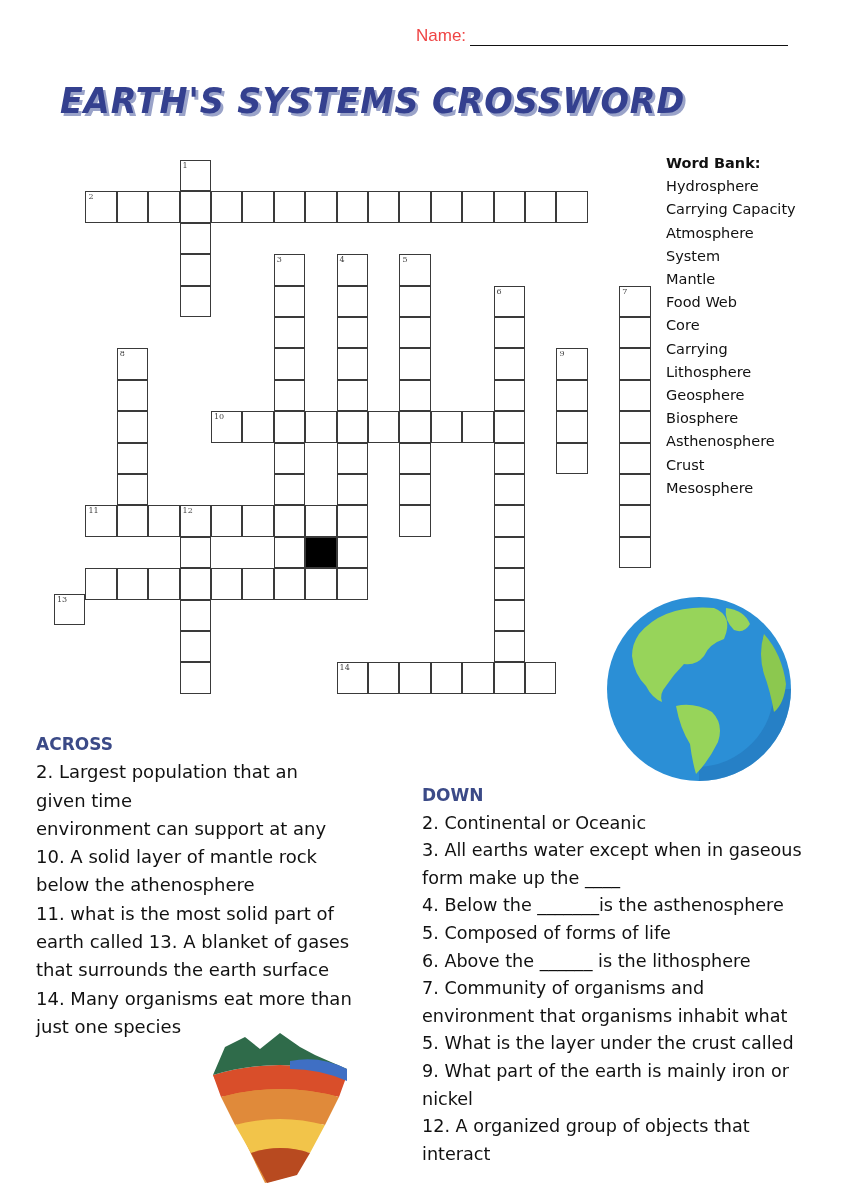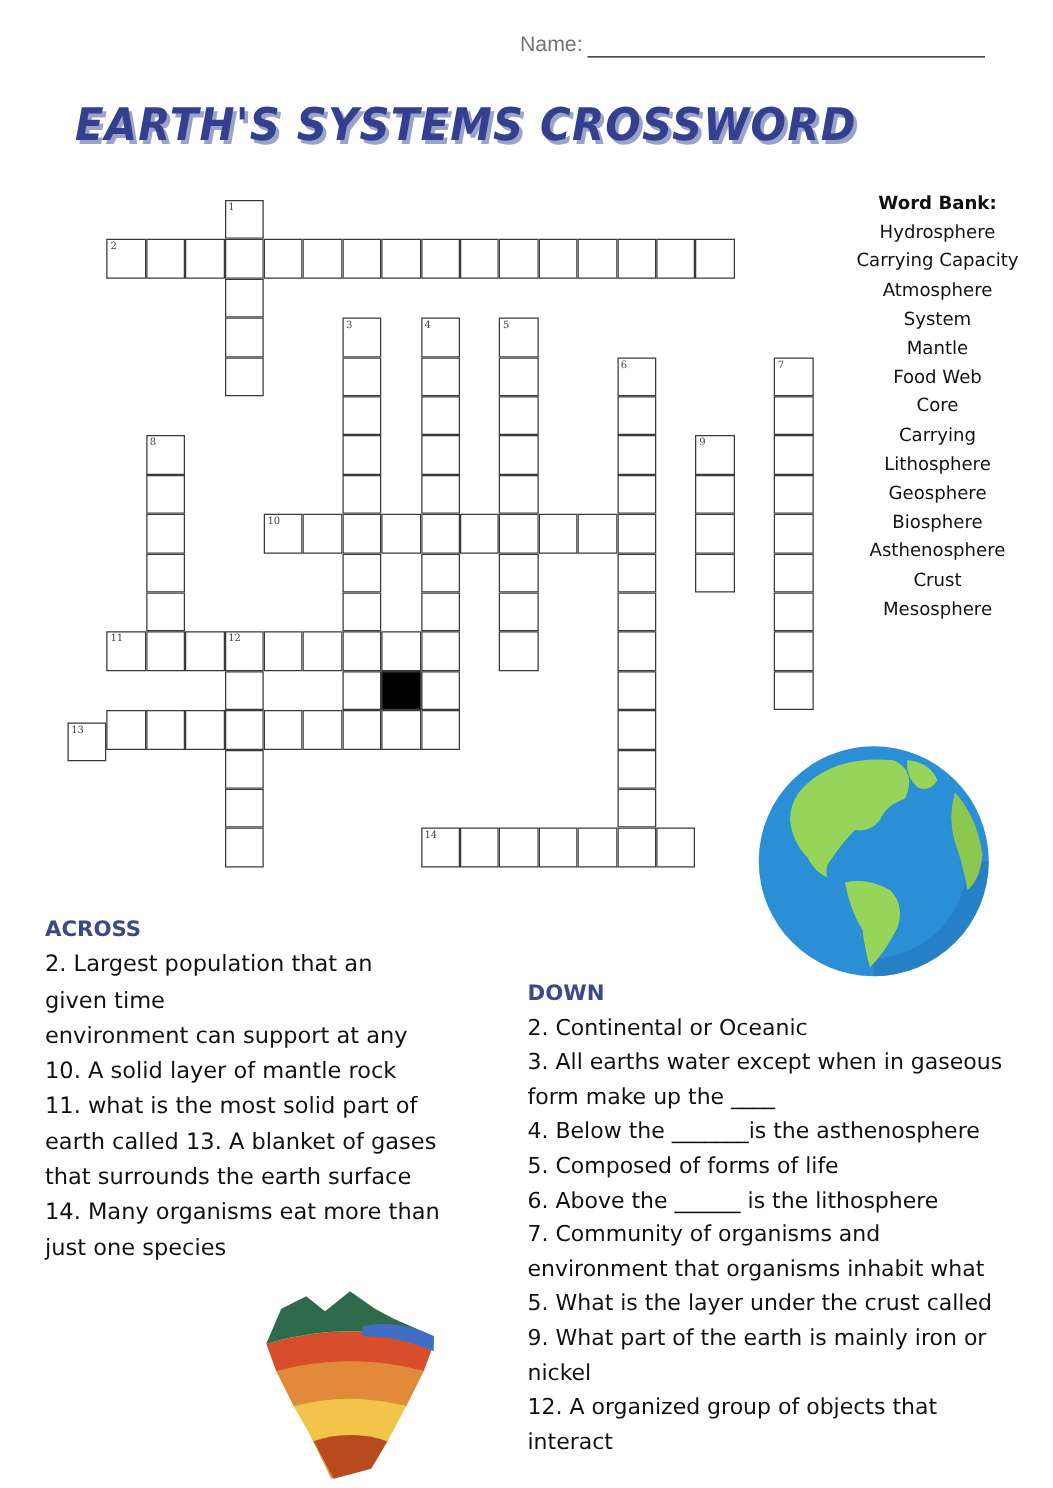--- a/index.html
+++ b/index.html
@@ -1,24 +1,24 @@
 <!DOCTYPE html>
 <html><head>
 <meta charset="utf-8">
 <style>
   html, body { margin:0; padding:0; background:#ffffff; }
   body { width:842px; height:1190px; position:relative; overflow:hidden; font-family:"DejaVu Sans", sans-serif; color:#111; }
-  .name-line { position:absolute; left:416px; top:26px; font-family:"Liberation Sans", sans-serif; font-size:17px; color:#737373; display:flex; align-items:flex-end; }
+  .name-line { position:absolute; left:416px; top:26px; font-family:"Liberation Sans", sans-serif; font-size:17px; color:#ef4444; display:flex; align-items:flex-end; }
   .name-line .blank { display:inline-block; width:318px; border-bottom:1.5px solid #111; margin-left:4px; height:18px; }
   .title { position:absolute; left:60px; top:80px; font-family:"DejaVu Sans", sans-serif; font-weight:bold; font-size:36px; letter-spacing:1px; color:#34408f; text-shadow:3px 3px 0 #9aa3c9; transform:scaleX(0.93); transform-origin:left; font-style:italic; }
   .grid { position:absolute; left:0; top:0; width:842px; height:720px; }
   .cell { position:absolute; width:31.4px; height:31.4px; box-sizing:border-box; border:1.6px solid #3a3a3a; background:#fff; }
   .cell.black { background:#000; }
   .cell .num { position:absolute; left:2px; top:1px; font-family:"DejaVu Serif", serif; font-size:8px; color:#444; line-height:1; }
-  .wordbank { position:absolute; left:666px; top:152px; width:168px; text-align:center; font-family:"DejaVu Sans", sans-serif; font-size:14.5px; color:#111; line-height:23.2px; }
+  .wordbank { position:absolute; left:666px; top:152px; width:168px; font-family:"DejaVu Sans", sans-serif; font-size:14.5px; color:#111; line-height:23.2px; }
   .wordbank .wb-title { font-weight:bold; font-size:14.5px; }
   .clues { position:absolute; font-family:"DejaVu Sans", sans-serif; font-size:18px; line-height:28.3px; color:#111; }
   .clues .head { font-weight:bold; color:#3b4a87; font-size:17px; }
   .across { left:36px; top:730px; width:370px; }
   .down { left:422px; top:782px; width:416px; line-height:27.6px; font-size:17.6px; }
   .globe { position:absolute; left:604px; top:594px; width:190px; height:190px; }
   .layers { position:absolute; left:205px; top:1025px; width:150px; height:160px; }
 </style>
 </head>
 <body>
@@ -148,21 +148,21 @@
       <span class="num">12</span>
     </div>
     <div class="cell" style="left: 211px; top: 505.4px;"></div>
     <div class="cell" style="left: 242.4px; top: 505.4px;"></div>
     <div class="cell" style="left: 305.2px; top: 505.4px;"></div>
     <div class="cell" style="left: 179.6px; top: 536.8px;"></div>
     <div class="cell" style="left: 179.6px; top: 568.2px;"></div>
     <div class="cell" style="left: 179.6px; top: 599.6px;"></div>
     <div class="cell" style="left: 179.6px; top: 631px;"></div>
     <div class="cell" style="left: 179.6px; top: 662.4px;"></div>
-    <div class="cell" style="left: 54px; top: 578px;">
+    <div class="cell" style="left: 54px; top: 594px;">
       <span class="num">13</span>
     </div>
     <div class="cell" style="left: 85.4px; top: 568.2px;"></div>
     <div class="cell" style="left: 116.8px; top: 568.2px;"></div>
     <div class="cell" style="left: 148.2px; top: 568.2px;"></div>
     <div class="cell" style="left: 211px; top: 568.2px;"></div>
     <div class="cell" style="left: 242.4px; top: 568.2px;"></div>
     <div class="cell" style="left: 305.2px; top: 568.2px;"></div>
     <div class="cell" style="left: 336.6px; top: 662.4px;">
       <span class="num">14</span>
@@ -195,20 +195,21 @@
     </div>
 </div>
 
 <div class="clues across">
   <div class="head">ACROSS</div>
   <div id="across-list">
       <div>2. Largest population that an</div>
       <div>given time</div>
       <div>environment can support at any</div>
       <div>10. A solid layer of mantle rock</div>
+      <div>below the athenosphere</div>
       <div>11. what is the most solid part of</div>
       <div>earth called 13. A blanket of gases</div>
       <div>that surrounds the earth surface</div>
       <div>14. Many organisms eat more than</div>
       <div>just one species</div>
     </div>
 </div>
 
 <div class="clues down">
   <div class="head">DOWN</div>

